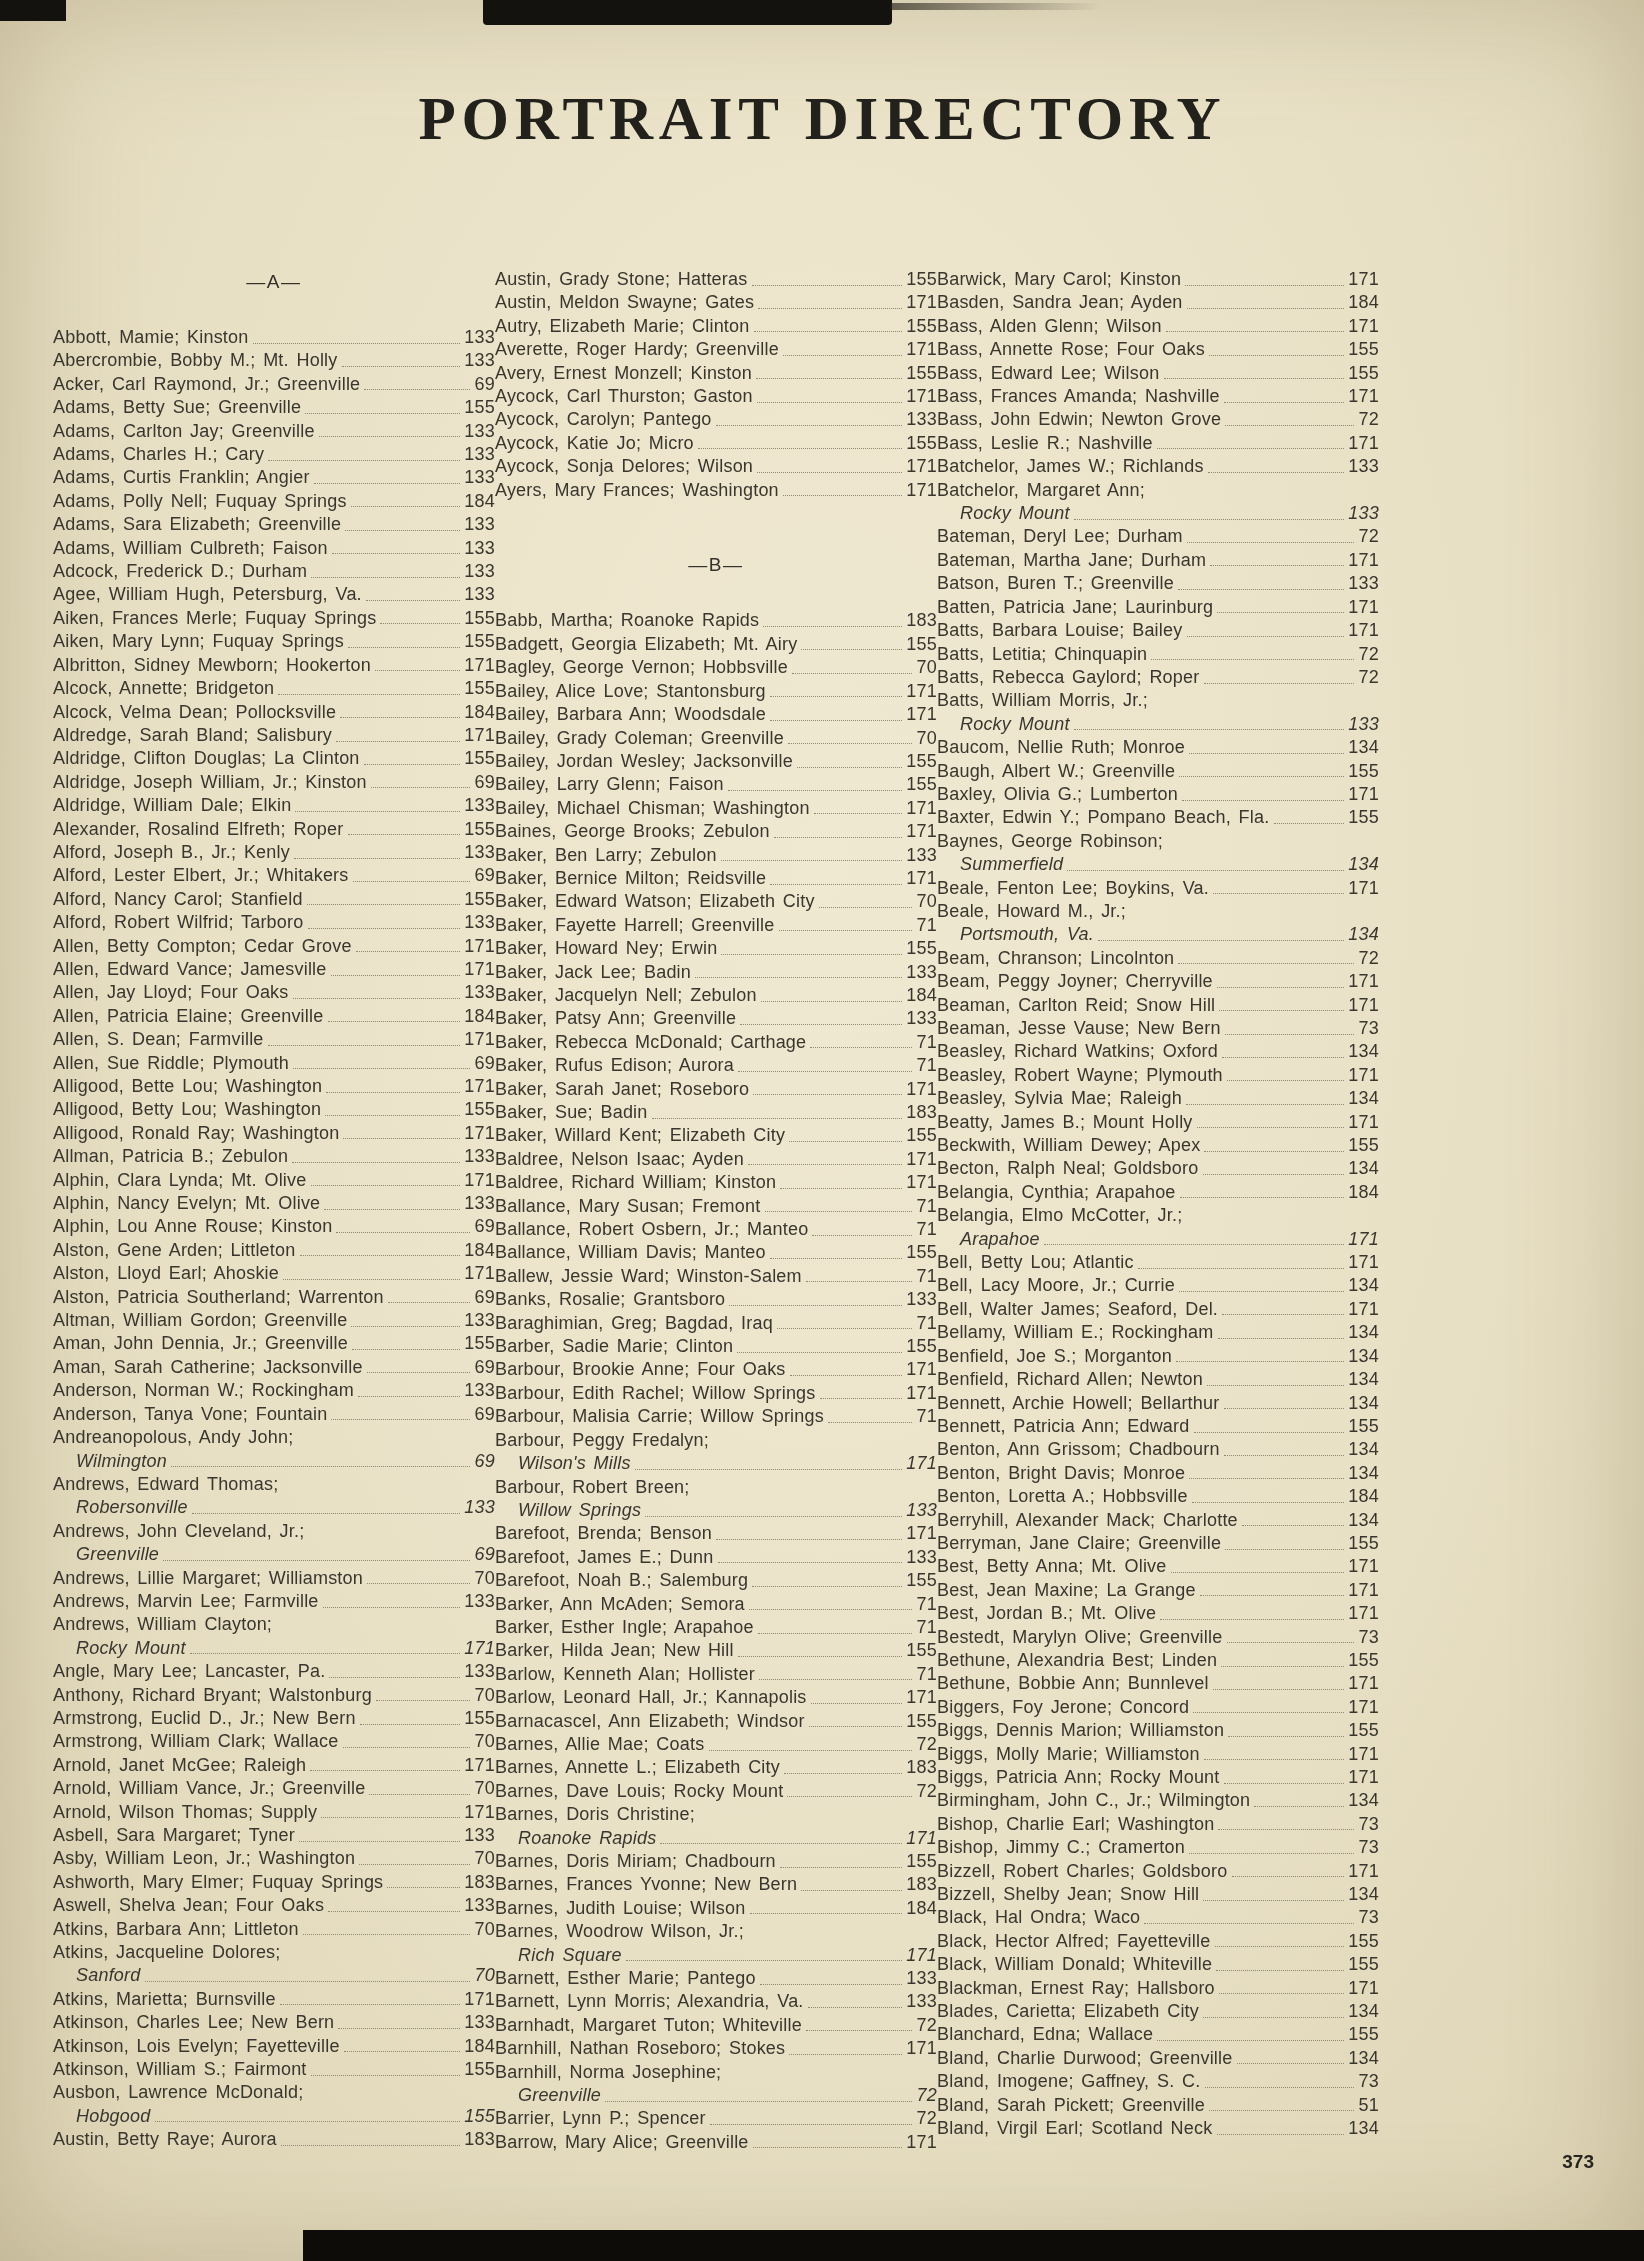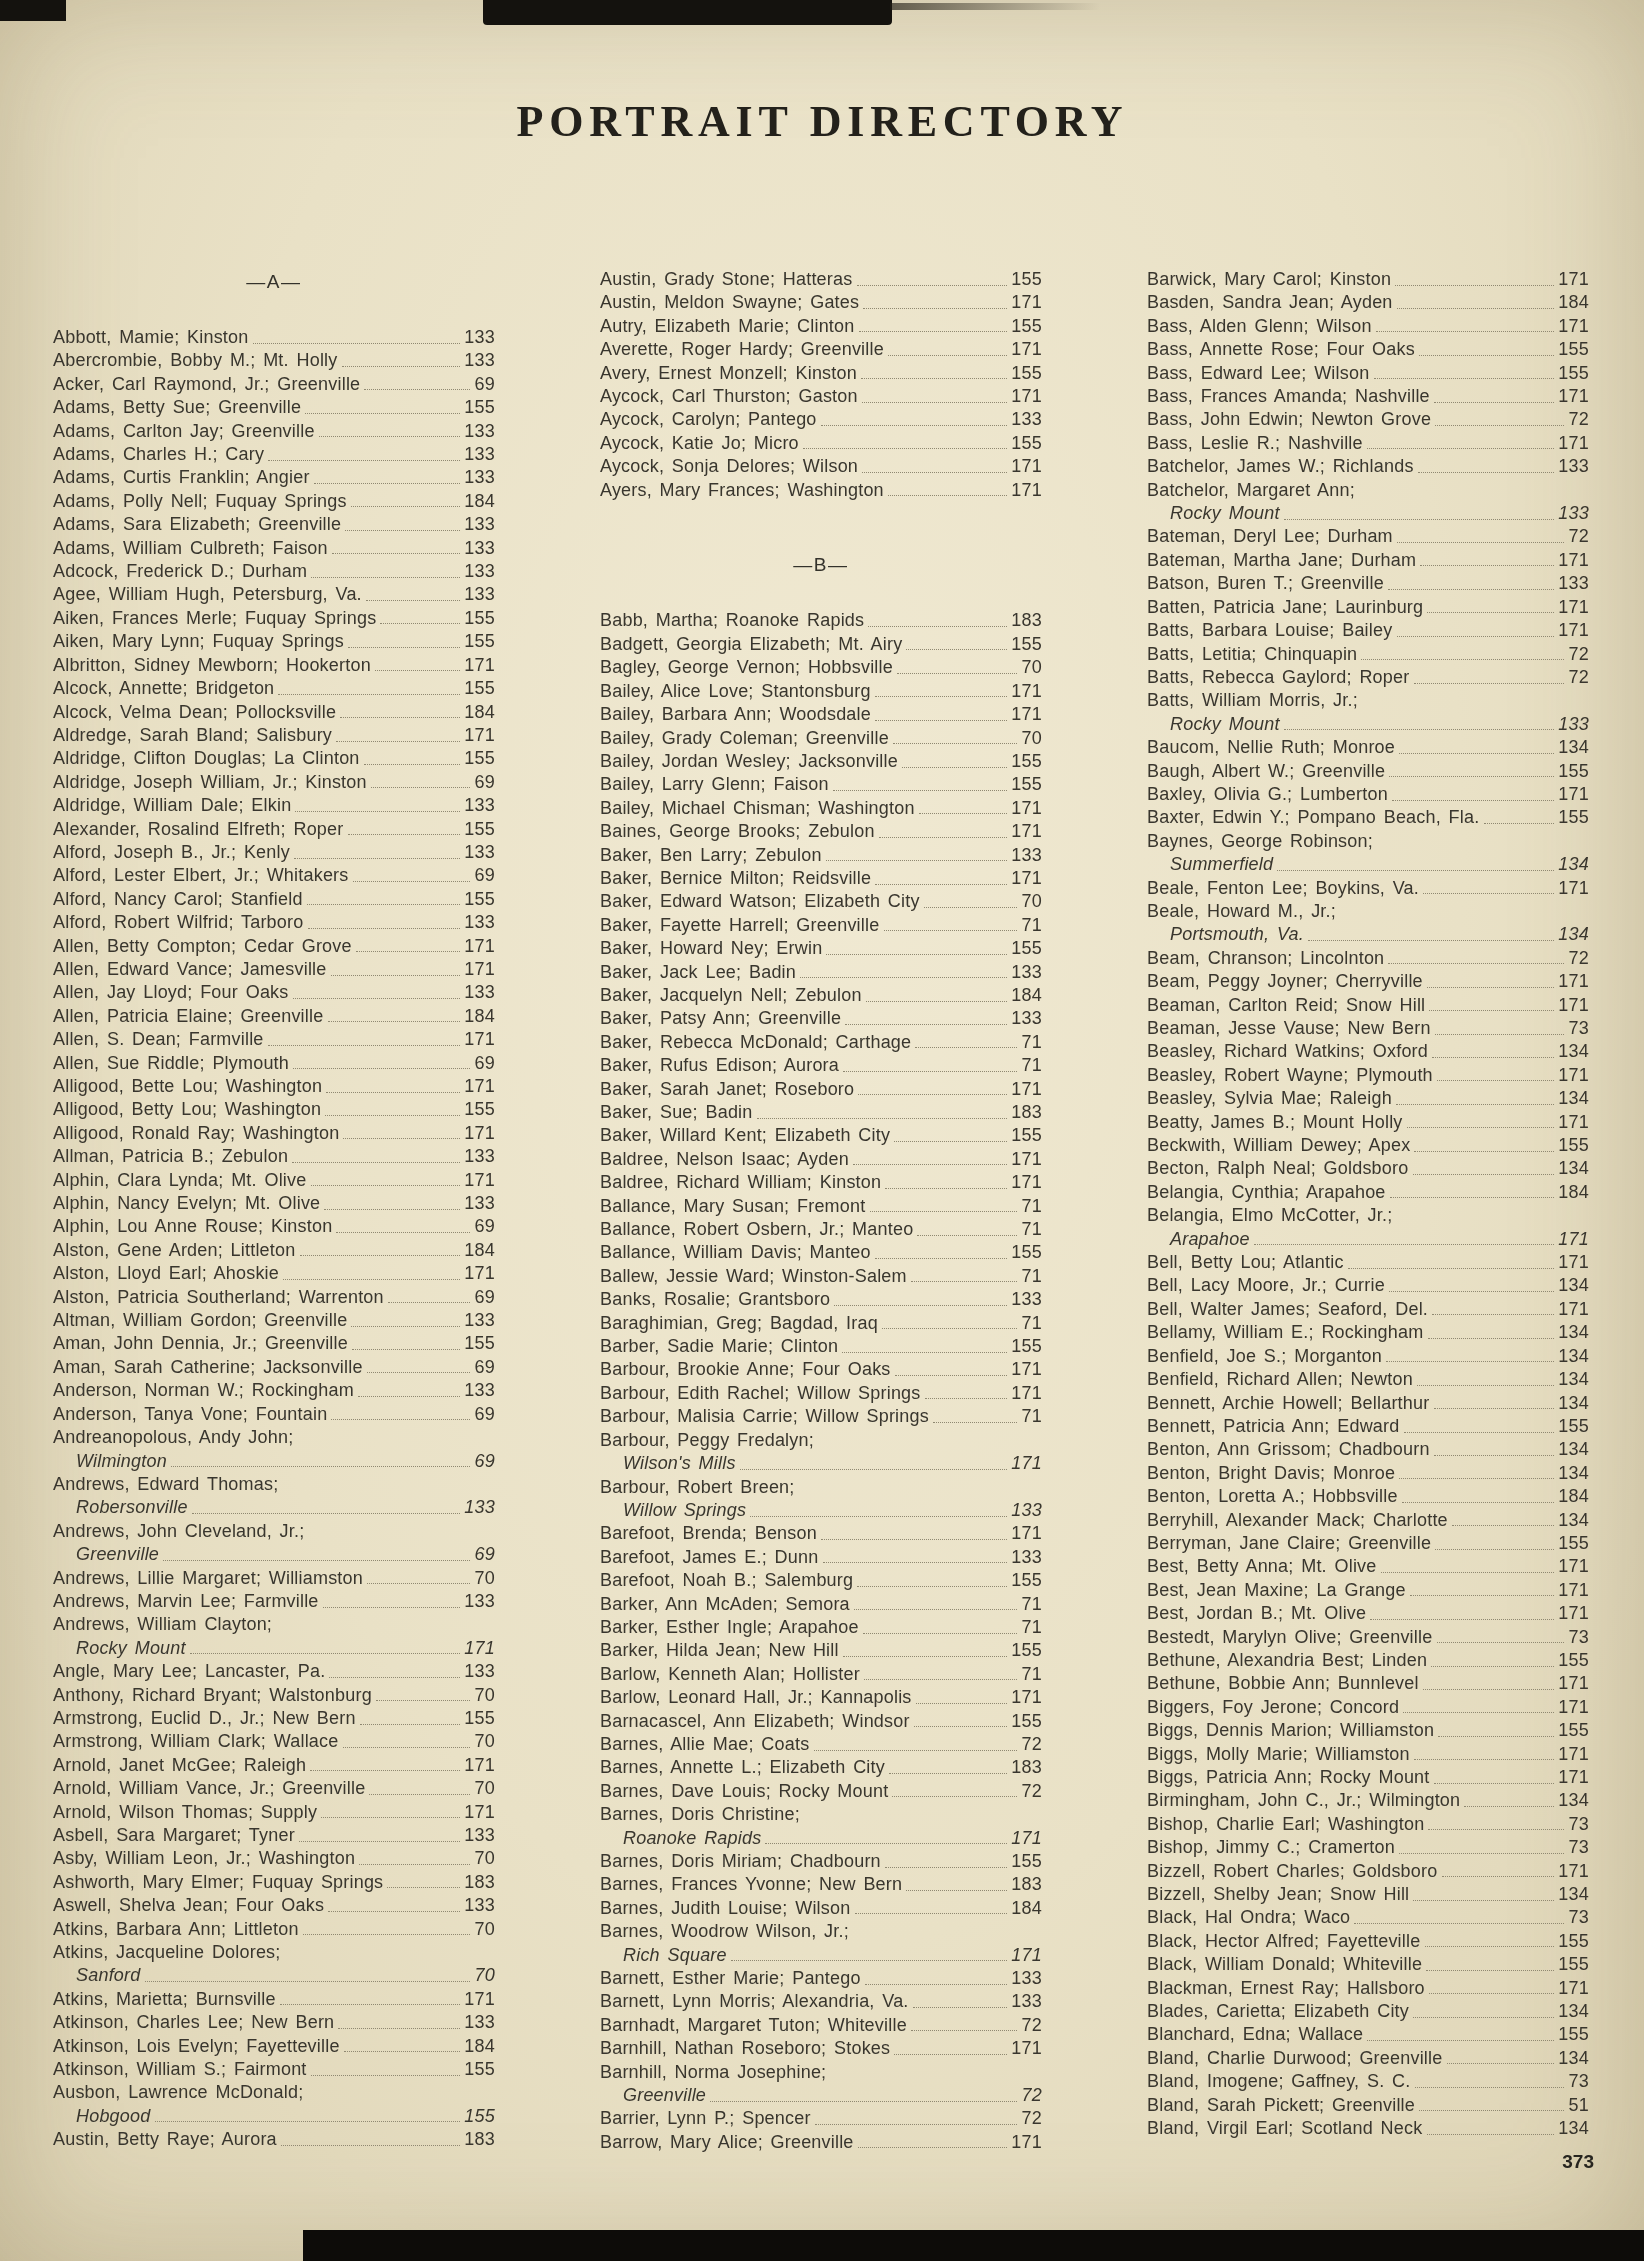--- a/index.html
+++ b/index.html
@@ -8,39 +8,39 @@
     width: 1645px;
     height: 2261px;
     background: radial-gradient(ellipse at 50% 38%, #f0e9d2 0%, #e9e1c6 55%, #ddd3b4 100%);
     box-shadow: inset 0 0 132px rgba(110, 92, 55, 0.28);
     font-family: "Liberation Sans", sans-serif;
     color: #39362e;
     overflow: hidden;
   }
   .title {
     position: absolute;
-    top: 96px;
+    top: 84px;
     left: 0;
     width: 100%;
     margin: 0;
     text-align: center;
     font-family: "Liberation Serif", serif;
     font-weight: bold;
-    font-size: 44px;
+    font-size: 61px;
     letter-spacing: 5.8px;
     color: #23211b;
   }
   .columns {
     position: absolute;
     left: 53px;
     top: 268px;
     display: flex;
   }
   .column { width: 442px; }
-  .column + .column { margin-left: 105px; }
+  .column + .column { }
   .section-label {
     text-align: center;
     font-size: 19px;
     letter-spacing: 1.6px;
     line-height: 23.4px;
     margin: 51px 0 33px;
     color: #34322b;
   }
   .column .section-label:first-child { margin-top: 1.6px; }
   .entry {

